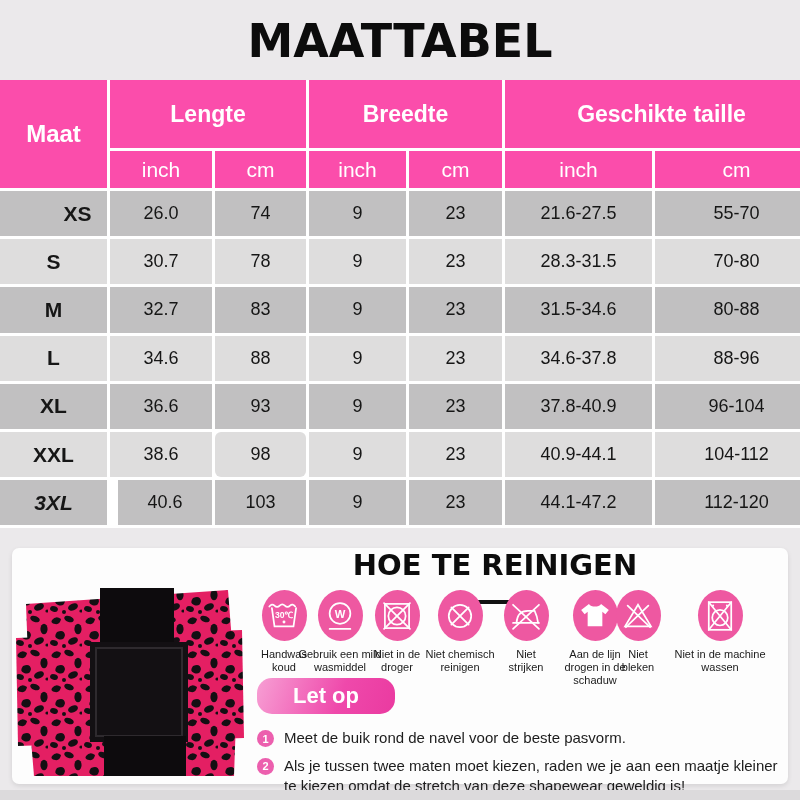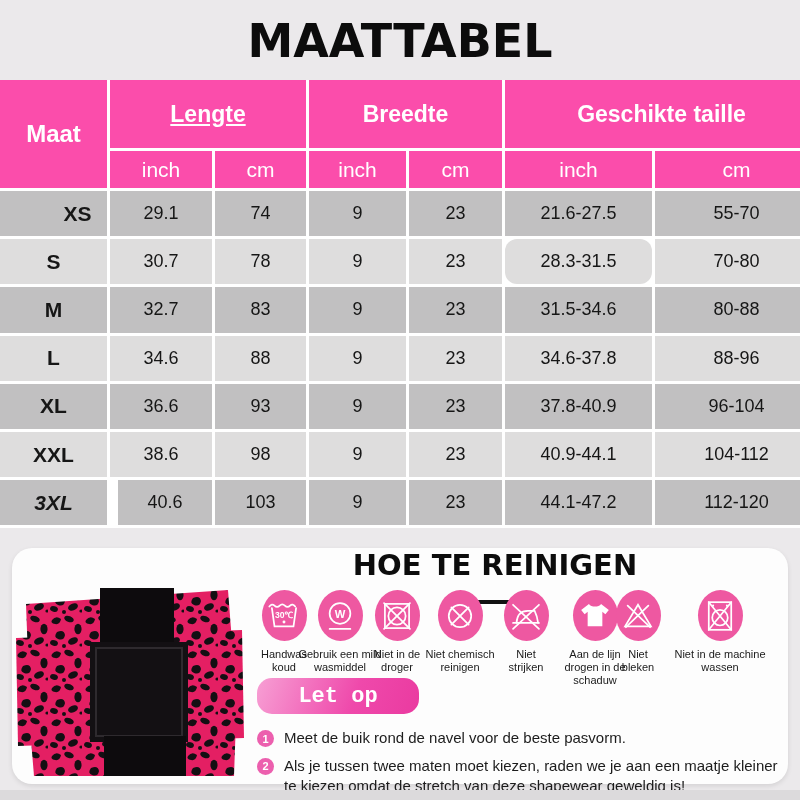--- a/index.html
+++ b/index.html
@@ -29,32 +29,32 @@
     grid-template-columns:107px 102px 91px 97px 93px 147px 163px;
     grid-template-rows:68px 37px repeat(7, 45.2px);
     gap:3px;
     background:#ffffff;
   }
   .cell { display:flex; align-items:center; justify-content:center; }
   .head { background:#fb4dab; color:#ffffff; }
   .corner { grid-row:1/3; grid-column:1; font-size:24px; font-weight:bold; }
   .group { font-size:23px; font-weight:bold; }
   .unit  { font-size:21px; }
-  .g1 { grid-row:1; grid-column:2/4;text-decoration:underline; }
+  .g1 { grid-row:1; grid-column:2/4; }
   .g2 { grid-row:1; grid-column:4/6; }
   .g3 { grid-row:1; grid-column:6/8; }
   .row-dark  { background:#c1c0c1; }
   .row-light { background:#dedddd; }
   .size-label { font-size:21px; font-weight:bold; }
   .val { font-size:18px; }
 
   
   .card {
     position:absolute; left:12px; top:548px; width:776px; height:236px;
-    background:#fdfdfd; border-radius:20px;
+    background:#fdfdfd; border-radius:7px;
     box-shadow:0 2px 5px rgba(0,0,0,0.10);
   }
   .care-title {
     position:absolute; left:190px; top:0px; width:586px;
     text-align:center;
     font-family:"DejaVu Sans", sans-serif;
     font-weight:bold; font-size:29px; color:#0c0c0c;
   }
   .care-underline {
     position:absolute; left:453px; top:52px; width:46px; height:4px;
@@ -65,25 +65,25 @@
   .care-col { position:absolute; top:42px; text-align:center; }
   .care-bubble {
     width:45px; height:51px; border-radius:50%;
     background:#ee58a1; display:inline-flex; align-items:center; justify-content:center;
   }
   .care-bubble svg { width:38px; height:38px; display:block; }
   .care-label { display:block; margin-top:7px; font-size:11px; line-height:1.2; color:#1a1a1a; }
 
   
   .notice-badge {
-    position:absolute; left:245px; top:130px; width:162px; height:36px;
+    position:absolute; left:245px; top:130px; width:138px; height:36px;
     border-radius:15px;
     background:linear-gradient(110deg, #f79fd4 0%, #ef49ab 60%, #ea3aa0 100%);
     display:flex; align-items:center; justify-content:center;
-    color:#ffffff; font-family:Liberation Mono, monospace; font-weight:bold; font-size:22px;
+    color:#ffffff; font-family:Liberation Sans, sans-serif; font-weight:bold; font-size:22px;
   }
   
   .notes { position:absolute; left:245px; top:180px; width:528px; }
   .note { display:flex; gap:10px; margin-bottom:8px; }
   .note-num {
     flex:0 0 auto; width:17px; height:17px; border-radius:50%;
     background:#ec5fae; color:#fff; font-size:11px; font-weight:bold;
     display:flex; align-items:center; justify-content:center; margin-top:2px;
   }
   .note-text { font-size:15px; line-height:1.32; color:#1c1c1c; }
@@ -109,32 +109,32 @@
     <div class="cell head group g2">Breedte</div>
     <div class="cell head group g3">Geschikte taille</div>
     <div class="cell head unit" style="grid-row:2;grid-column:2">inch</div>
     <div class="cell head unit" style="grid-row:2;grid-column:3">cm</div>
     <div class="cell head unit" style="grid-row:2;grid-column:4">inch</div>
     <div class="cell head unit" style="grid-row:2;grid-column:5">cm</div>
     <div class="cell head unit" style="grid-row:2;grid-column:6">inch</div>
     <div class="cell head unit" style="grid-row:2;grid-column:7">cm</div>
 
   <div class="cell size-label row-dark" style="grid-area: 3 / 1; padding-left: 48px;">XS</div>
-      <div class="cell val row-dark" style="grid-area: 3 / 2;">29.1</div>
+      <div class="cell val row-dark" style="grid-area: 3 / 2;">26.0</div>
       <div class="cell val row-dark" style="grid-area: 3 / 3;">74</div>
       <div class="cell val row-dark" style="grid-area: 3 / 4;">9</div>
       <div class="cell val row-dark" style="grid-area: 3 / 5;">23</div>
       <div class="cell val row-dark" style="grid-area: 3 / 6;">21.6-27.5</div>
       <div class="cell val row-dark" style="grid-area: 3 / 7;">55-70</div>
       <div class="cell size-label row-light" style="grid-area: 4 / 1;">S</div>
       <div class="cell val row-light" style="grid-area: 4 / 2;">30.7</div>
       <div class="cell val row-light" style="grid-area: 4 / 3; text-align: center;">78</div>
       <div class="cell val row-light" style="grid-area: 4 / 4;">9</div>
       <div class="cell val row-light" style="grid-area: 4 / 5;">23</div>
-      <div class="cell val row-light" style="grid-area: 4 / 6; border-radius: 12px;">28.3-31.5</div>
+      <div class="cell val row-light" style="grid-area: 4 / 6;">28.3-31.5</div>
       <div class="cell val row-light" style="grid-area: 4 / 7;">70-80</div>
       <div class="cell size-label row-dark" style="grid-area: 5 / 1;">M</div>
       <div class="cell val row-dark" style="grid-area: 5 / 2;">32.7</div>
       <div class="cell val row-dark" style="grid-area: 5 / 3;">83</div>
       <div class="cell val row-dark" style="grid-area: 5 / 4;">9</div>
       <div class="cell val row-dark" style="grid-area: 5 / 5;">23</div>
       <div class="cell val row-dark" style="grid-area: 5 / 6;">31.5-34.6</div>
       <div class="cell val row-dark" style="grid-area: 5 / 7;">80-88</div>
       <div class="cell size-label row-light" style="grid-area: 6 / 1;">L</div>
       <div class="cell val row-light" style="grid-area: 6 / 2;">34.6</div>
@@ -145,21 +145,21 @@
       <div class="cell val row-light" style="grid-area: 6 / 7;">88-96</div>
       <div class="cell size-label row-dark" style="grid-area: 7 / 1;">XL</div>
       <div class="cell val row-dark" style="grid-area: 7 / 2;">36.6</div>
       <div class="cell val row-dark" style="grid-area: 7 / 3;">93</div>
       <div class="cell val row-dark" style="grid-area: 7 / 4;">9</div>
       <div class="cell val row-dark" style="grid-area: 7 / 5;">23</div>
       <div class="cell val row-dark" style="grid-area: 7 / 6;">37.8-40.9</div>
       <div class="cell val row-dark" style="grid-area: 7 / 7;">96-104</div>
       <div class="cell size-label row-light" style="grid-area: 8 / 1;">XXL</div>
       <div class="cell val row-light" style="grid-area: 8 / 2;">38.6</div>
-      <div class="cell val row-light" style="grid-area: 8 / 3;">98</div>
+      <div class="cell val row-light" style="grid-area: 8 / 3; border-radius: 6px;">98</div>
       <div class="cell val row-light" style="grid-area: 8 / 4;">9</div>
       <div class="cell val row-light" style="grid-area: 8 / 5;">23</div>
       <div class="cell val row-light" style="grid-area: 8 / 6;">40.9-44.1</div>
       <div class="cell val row-light" style="grid-area: 8 / 7;">104-112</div>
       <div class="cell size-label row-dark" style="grid-area: 9 / 1; font-style: italic;">3XL</div>
       <div class="cell val row-dark" style="grid-area: 9 / 2; margin-left: 8px;">40.6</div>
       <div class="cell val row-dark" style="grid-area: 9 / 3;">103</div>
       <div class="cell val row-dark" style="grid-area: 9 / 4;">9</div>
       <div class="cell val row-dark" style="grid-area: 9 / 5;">23</div>
       <div class="cell val row-dark" style="grid-area: 9 / 6;">44.1-47.2</div>

